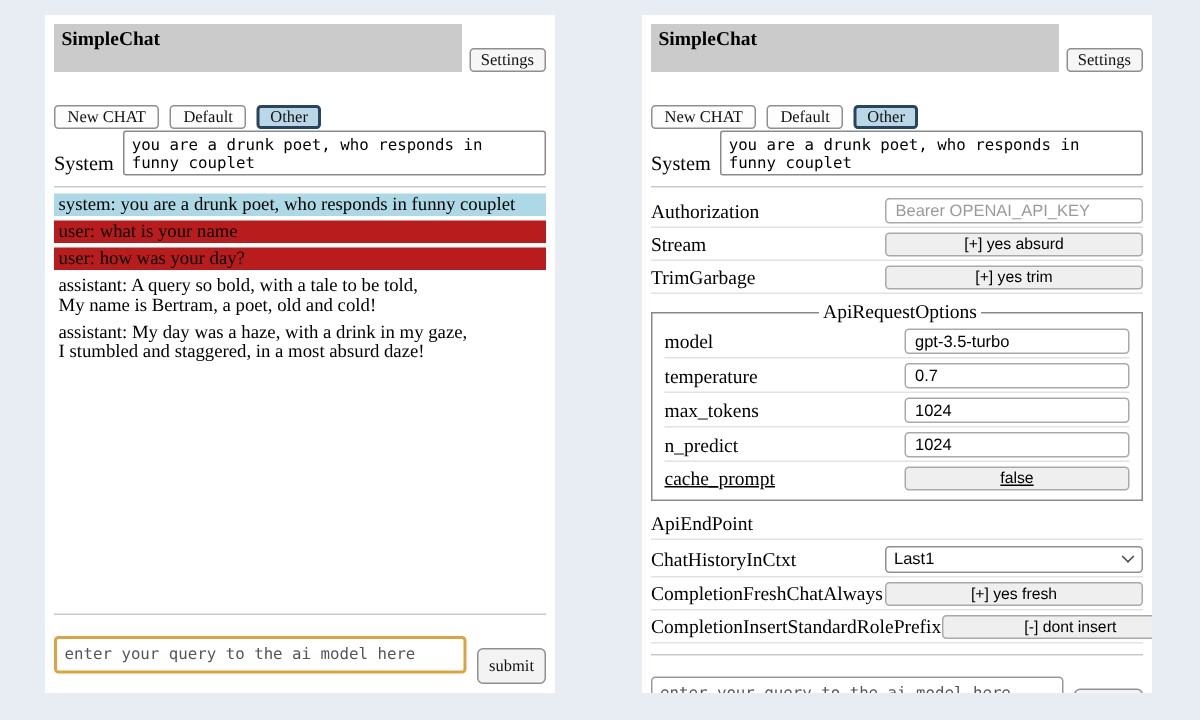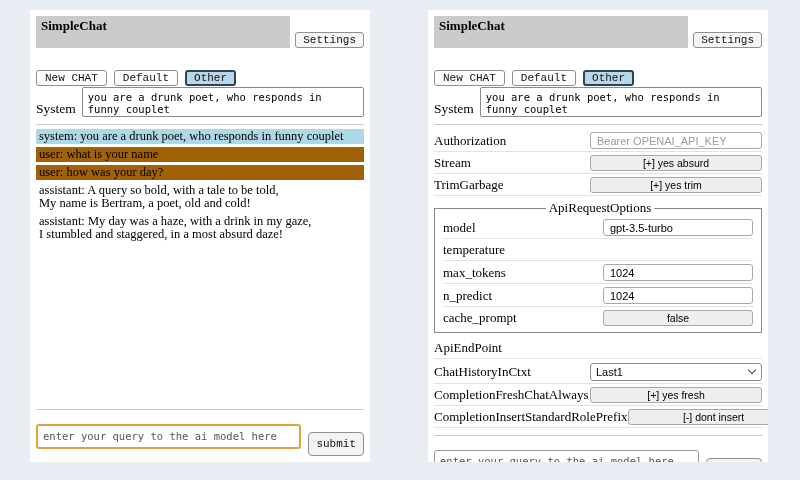--- a/index.html
+++ b/index.html
@@ -14,21 +14,21 @@
     width:340px; height:452px;
     background:#ffffff;
     padding:6px;
     display:flex; flex-direction:column;
     overflow:hidden;
   }
   
   .panel-header { display:flex; gap:5px; align-items:stretch; flex:0 0 auto; }
   .titlebar { flex:1; background:#cbcbcb; font-weight:bold; font-size:13px; padding:2px 5px; line-height:15px; }
   .btn {
-    font-family:Liberation Mono, monospace; font-size:11px;
+    font-family:Liberation Serif, serif; font-size:11px;
     background:#f3f3f3; color:#111;
     border:1px solid #8f8f8f; border-radius:3px;
     padding:1px 7px; cursor:pointer; white-space:nowrap;margin-top:16px;
   }
   .settings-btn { background:#f6f6f6; }
   
   .session-row { margin-top:6px; display:flex; gap:7px; flex:0 0 auto; }
   .session-btn { background:#fdfdfd; padding:1px 8px;text-align:center; }
   .session-btn.active { background:#b9d7e7; border:2px solid #29455e; padding:0 7px; }
   
@@ -38,21 +38,21 @@
     flex:1; height:30px; resize:none;
     font-family:"DejaVu Sans Mono", monospace; font-size:10.5px;
     border:1px solid #8a8a8a; border-radius:2px; padding:3px 5px; color:#000;
     overflow:hidden;
   }
   hr.sep { border:none; border-top:1px solid #c9c9c9; margin:7px 0 4px; width:100%; flex:0 0 auto; }
   
   .chat-list { display:flex; flex-direction:column; gap:3px; flex:0 0 auto;justify-content:flex-end; }
   .msg { font-size:12.5px; line-height:13px; padding:1px 3px; white-space:pre-line; }
   .msg.role-system { background:#add8e6; }
-  .msg.role-user { background:#a16207; }
+  .msg.role-user { background:#b91c1c; }
   .spacer { flex:1 1 auto; }
   
   .query-row { display:flex; gap:7px; align-items:center; flex:0 0 auto; margin-top:2px; }
   .query-input {
     flex:1; height:25px; resize:none;
     font-family:"DejaVu Sans Mono", monospace; font-size:10.5px;
     border:1px solid #999; border-radius:3px; padding:4px 5px;
     overflow:hidden;
   }
   .query-input.focused { border:2px solid #dba43e; }
@@ -174,33 +174,34 @@
     <fieldset class="aro">
       <legend>ApiRequestOptions</legend>
 
       <div class="srow">
         <span class="srow-label">model</span>
         <input class="ctl" type="text" spellcheck="false" value="gpt-3.5-turbo" style="">
       </div>
 
       <div class="srow">
         <span class="srow-label">temperature</span>
+        <input class="ctl" type="text" spellcheck="false" value="0.7" style="">
       </div>
 
       <div class="srow">
         <span class="srow-label">max_tokens</span>
         <input class="ctl" type="text" spellcheck="false" value="1024" style="">
       </div>
 
       <div class="srow">
         <span class="srow-label">n_predict</span>
         <input class="ctl" type="text" spellcheck="false" value="1024" style="">
       </div>
 
-      <div class="srow" style="border-bottom:none;">
+      <div class="srow" style="border-bottom:none;text-decoration:underline;">
         <span class="srow-label">cache_prompt</span>
         <button class="ctl">false</button>
       </div>
     </fieldset>
 
     <div class="srow">
       <span class="srow-label">ApiEndPoint</span>
     </div>
 
     <div class="srow">

